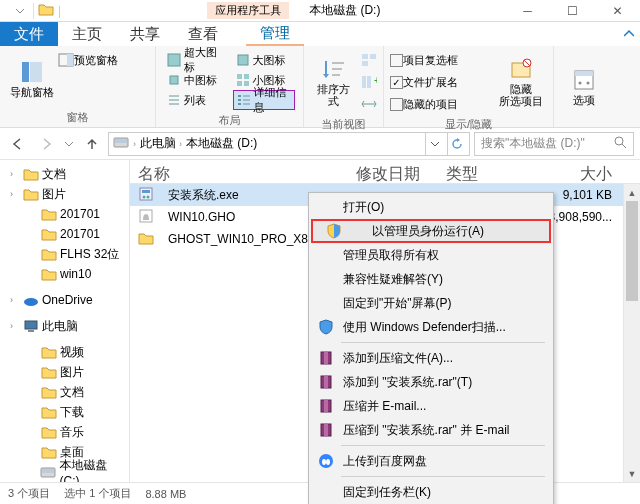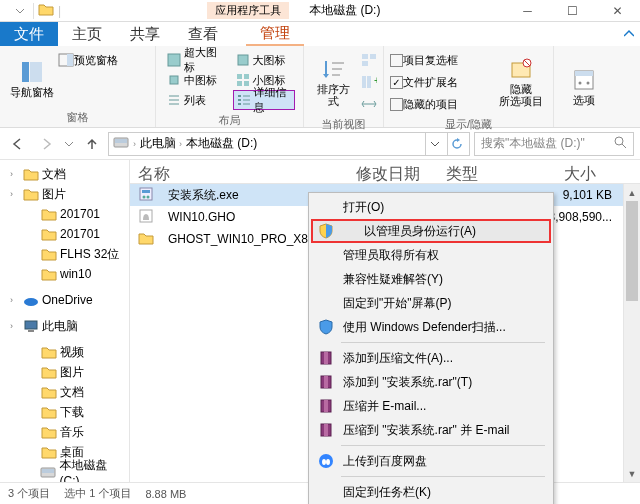--- a/index.html
+++ b/index.html
@@ -8,21 +8,21 @@
   .titlebar .qat { display: flex; align-items: center; gap: 4px; padding: 0 6px; }
   .qat-drop { width: 28px; height: 16px; border-right: 1px solid #e0e0e0; display: flex; align-items: center; justify-content: center; }
   .titlebar .title-section { display: flex; align-items: center; margin-left: 140px; }
   .tab-tools { background: #fce5d6; padding: 1px 8px; font-size: 11px; }
   .vol-label { padding: 1px 10px; font-size: 12px; margin-left: 10px; }
   .winbtns { margin-left: auto; display: flex; }
   .winbtn { width: 45px; height: 22px; display: flex; align-items: center; justify-content: center; color: #555; }
   .ribbon-tabs { height: 24px; display: flex; align-items: stretch; background: #fff; }
   .rtab { padding: 4px 14px; font-size: 15px; color: #333; display: flex; align-items: center; }
   .rtab.file { background: #1979ca; color: #fff; }
-  .rtab.manage { color: #c2410c; border-bottom: 2px solid #f4b183; }
+  .rtab.manage { color: #0369a1; border-bottom: 2px solid #f4b183; }
   .ribbon-body { height: 82px; border-bottom: 1px solid #ddd; display: flex; background: #f7f7f7; }
   .rgroup { border-right: 1px solid #e5e5e5; padding: 2px 6px; display: flex; flex-direction: column; }
   .rgroup-content { flex: 1; display: flex; }
   .rgroup-label { text-align: center; font-size: 11px; color: #666; padding-top: 1px; }
   .bigbtn { width: 52px; display: flex; flex-direction: column; align-items: center; justify-content: center; gap: 2px; padding: 2px; }
   .bigbtn .lbl { font-size: 11px; text-align: center; line-height: 12px; }
   .icon-sq { width: 24px; height: 24px; display: inline-block; }
   .rowbtns { display: flex; flex-direction: column; gap: 2px; padding: 2px 0; }
   .rowbtn { display: flex; align-items: center; font-size: 11px; height: 20px; }
   .rowbtn .ck { width: 13px; height: 13px; border: 1px solid #888; display: inline-flex; align-items: center; justify-content: center; font-size: 10px; }
@@ -40,33 +40,33 @@
   .searchbox { width: 160px; height: 24px; border: 1px solid #ccc; color: #888; padding: 0 6px; display: flex; align-items: center; justify-content: space-between; }
   .content { display: flex; height: 322px; }
   .tree { width: 130px; border-right: 1px solid #e5e5e5; overflow: hidden; padding: 4px 2px; }
   .tnode { display: flex; align-items: center; gap: 3px; height: 20px; font-size: 12px; padding-left: 8px; }
   .tnode.indent { padding-left: 26px; }
   .tnode .exp { width: 10px; color: #777; font-size: 9px; }
   .folder-icon { width: 16px; height: 14px; display: inline-block; }
   .listarea { flex: 1; display: flex; flex-direction: column; position: relative; }
   .colheads { height: 24px; display: flex; border-bottom: 1px solid #e5e5e5; color: #555; }
   .colh { padding: 4px 8px; font-size: 16px; }
-  .colh.name { width: 218px; text-align: left; } .colh.date { width: 90px; } .colh.type { width: 90px; } .colh.size { flex: 1; text-align: center; padding-right: 16px; }
+  .colh.name { width: 218px; text-align: left; } .colh.date { width: 90px; } .colh.type { width: 90px; } .colh.size { flex: 1; text-align: right; padding-right: 28px; }
   .rows { flex: 1; }
   .frow { height: 22px; display: flex; align-items: center; }
   .frow.sel { background: #cfe4f7; }
   .frow .cell-name { width: 218px; display: flex; align-items: center; gap: 14px; padding-left: 8px; }
   .frow .cell-size { margin-left: auto; padding-right: 28px; text-align: right; }
   .vscroll { position: absolute; right: 0; top: 24px; bottom: 0; width: 17px; background: #f0f0f0; border-left: 1px solid #e5e5e5; }
   .vscroll .arrow { height: 17px; display: flex; align-items: center; justify-content: center; color: #666; font-size: 9px; }
   .vscroll .thumb { position: absolute; top: 17px; left: 2px; right: 2px; height: 100px; background: #c7c7c7; }
   .statusbar { height: 22px; border-top: 1px solid #e5e5e5; display: flex; align-items: center; padding: 0 8px; gap: 14px; font-size: 11px; color: #555; }
   .contextmenu { position: absolute; left: 308px; top: 192px; width: 246px; background: #f2f2f2; border: 1px solid #bcbcbc; box-shadow: 2px 2px 4px rgba(0,0,0,.2); padding: 2px; z-index: 50; }
   .cmitem { height: 24px; display: flex; align-items: center; padding: 0 8px 0 6px; gap: 8px; font-size: 12px; position: relative; }
-  .cmitem.highlight { border: 2px solid #e33; padding: 0 6px 0 4px; background: #e8e8e8; gap: 29px; }
+  .cmitem.highlight { border: 2px solid #e33; padding: 0 6px 0 12px; background: #e8e8e8; gap: 29px; }
   .cmitem .cmicon { width: 18px; height: 18px; display: flex; align-items: center; justify-content: center; }
   .cmsep { height: 1px; background: #d0d0d0; margin: 3px 6px 3px 30px; }
 </style>
 </head>
 <body>
 
 <div class="titlebar">
   <div class="qat">
     <span class="qat-drop">
       <svg width="8" height="8">

